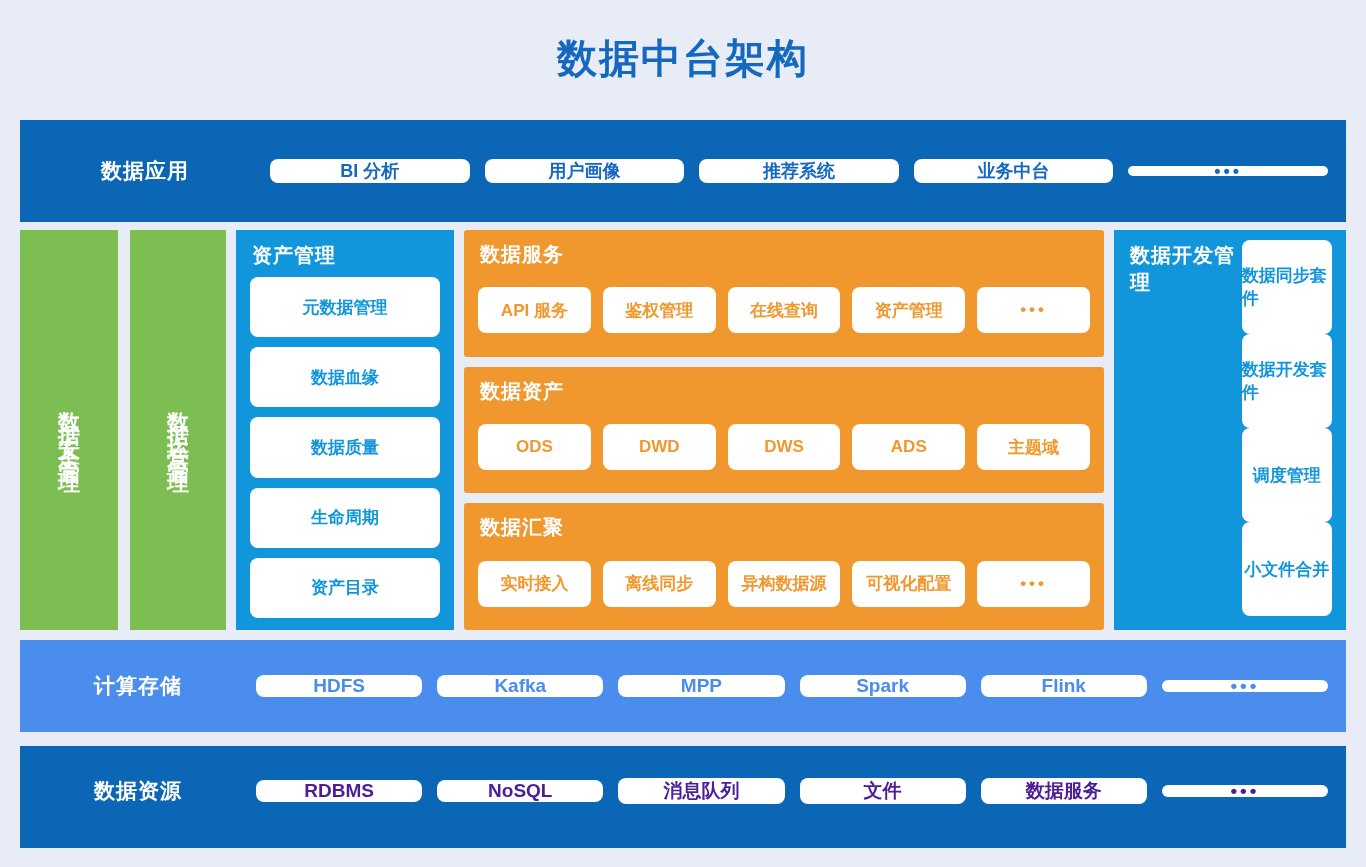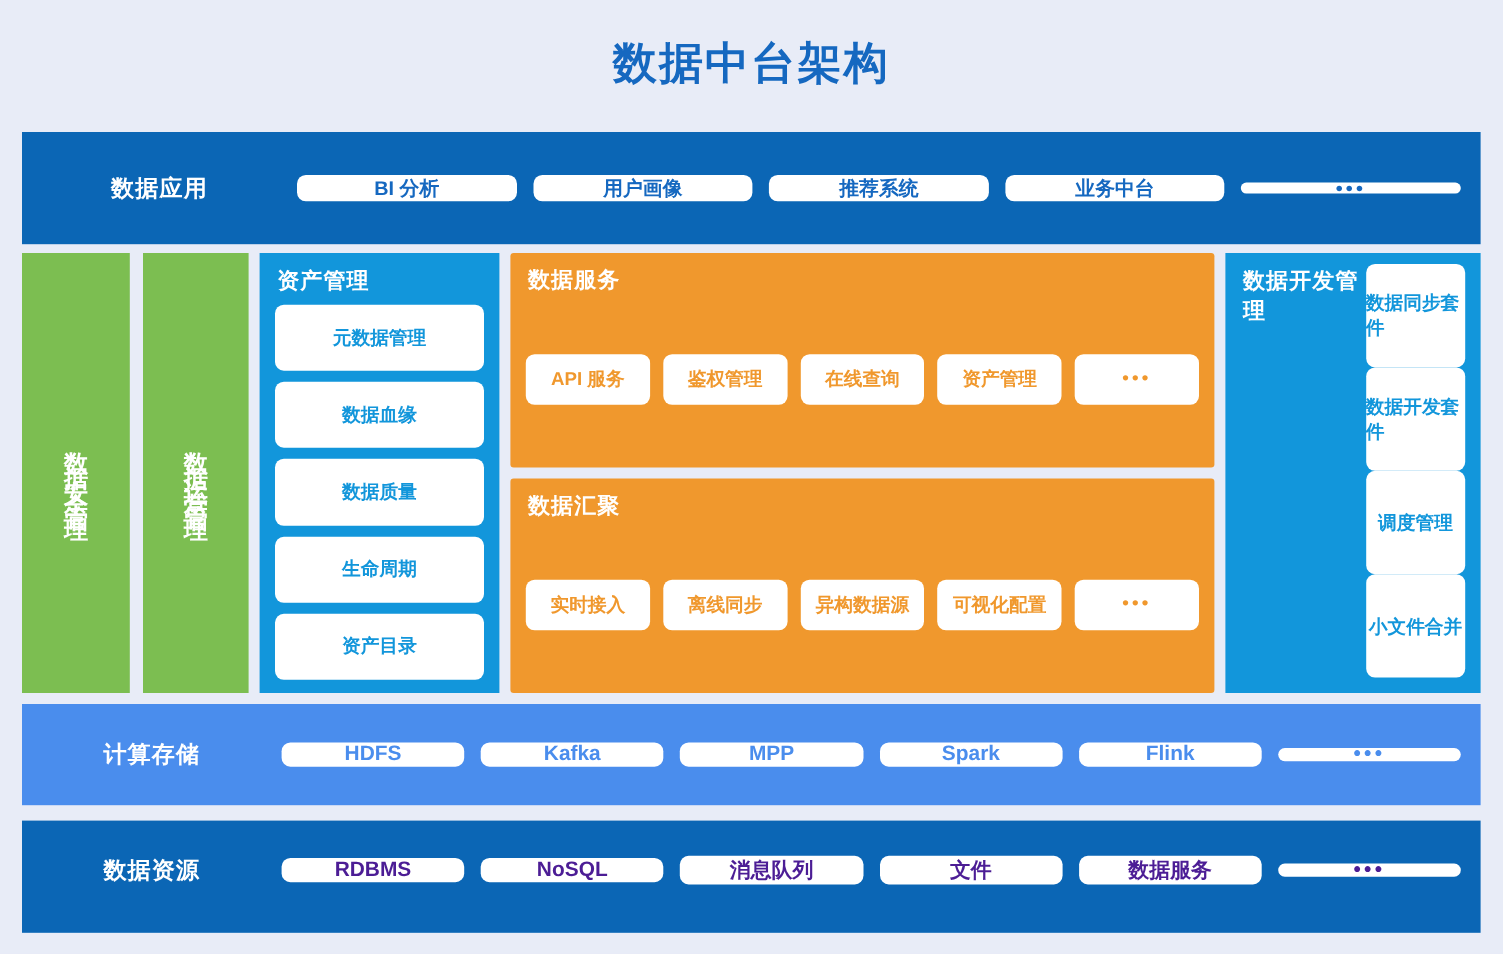--- a/index.html
+++ b/index.html
@@ -206,20 +206,30 @@
         <div class="panel-title">数据服务</div>
         <div class="card-row">
           <div class="card">API 服务</div>
           <div class="card">鉴权管理</div>
           <div class="card">在线查询</div>
           <div class="card">资产管理</div>
           <div class="card dots">•••</div>
         </div>
       </div>
 
+      <div class="orange-panel">
+        <div class="panel-title">数据资产</div>
+        <div class="card-row">
+          <div class="card">ODS</div>
+          <div class="card">DWD</div>
+          <div class="card">DWS</div>
+          <div class="card">ADS</div>
+          <div class="card">主题域</div>
+        </div>
+      </div>
 
       <div class="orange-panel">
         <div class="panel-title">数据汇聚</div>
         <div class="card-row">
           <div class="card">实时接入</div>
           <div class="card">离线同步</div>
           <div class="card">异构数据源</div>
           <div class="card">可视化配置</div>
           <div class="card dots">•••</div>
         </div>

